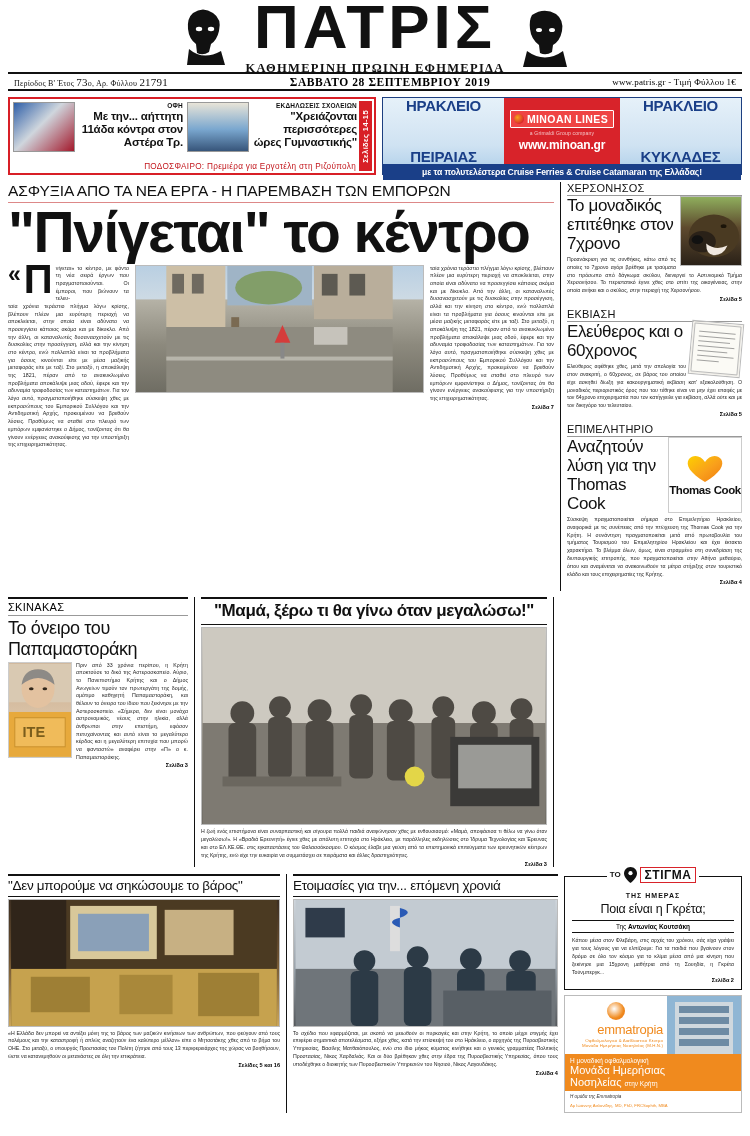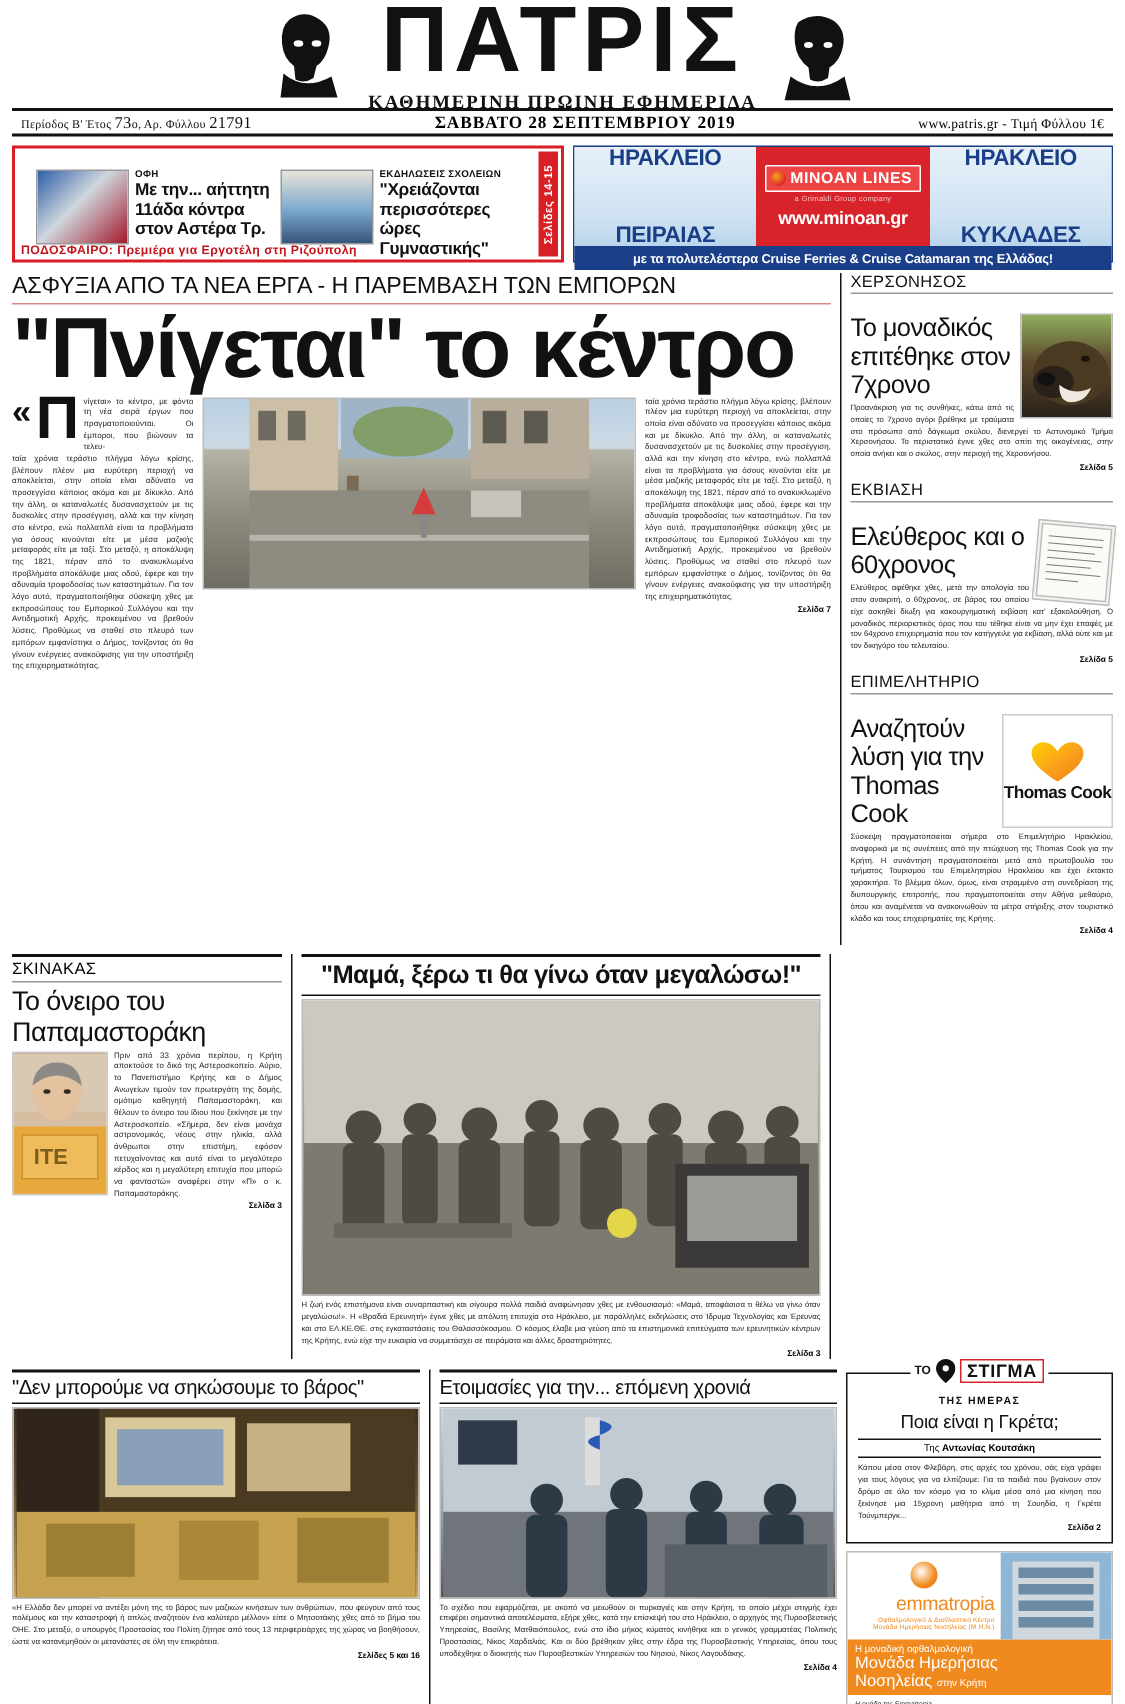--- a/index.html
+++ b/index.html
@@ -69,43 +69,44 @@
     margin: 6px 8px 0 8px;
     display: flex;
     gap: 6px;
     height: 78px;
   }
   .sportbox {
     flex: 0 0 368px;
     border: 2.5px solid #d81f26;
     background: #fff;
     display: flex;
-    padding: 14px;
+    padding: 3px;
     gap: 4px;
     position: relative;
+    text-align: right;
   }
   .sp-col { display: flex; gap: 4px; flex: 1; }
   .sp-thumb {
     width: 62px; height: 50px; flex: 0 0 62px;
     border: 1px solid #999;
     overflow: hidden;
     position: relative;
   }
   .sp-txt { flex: 1; min-width: 0; }
   .sp-kicker {
     font-size: 6.5px; font-weight: 700; color: #111;
     letter-spacing: .2px; line-height: 1.1; margin-bottom: 1px;
   }
   .sp-head {
     font-size: 11.5px; font-weight: 700; color: #111;
     line-height: 1.12; letter-spacing: -.2px;
   }
   .sp-foot {
     position: absolute; left: 4px; right: 18px; bottom: 2px;
-    font-size: 8.2px; font-weight: 700; color: #c2161c;
+    font-size: 8.2px; font-weight: 400; color: #c2161c;
     letter-spacing: .3px;
   }
   .sp-pages {
     position: absolute; right: 2px; top: 2px; bottom: 2px;
     width: 13px; background: #d81f26; color: #fff;
     display: flex; align-items: center; justify-content: center;
   }
   .sp-pages span {
     writing-mode: vertical-rl; transform: rotate(180deg);
     font-size: 7.5px; font-weight: 700; letter-spacing: .4px;
@@ -190,21 +191,21 @@
     flex: 1; height: 128px; overflow: hidden; position: relative;
     border: 1px solid #bbb;
   }
   .lead-right { width: 124px; flex: 0 0 124px; }
   .pagref { font-weight: 700; font-size: 5.6px; text-align: right; display: block; margin-top: 1px;}
 
   
   .rblock { margin-bottom: 6px; }
   .rkicker {
     font-size: 11px; color: #111; letter-spacing: .2px;
-    border-bottom: 1px solid #999; padding-bottom: 1px; margin-bottom: 13px;
+    border-bottom: 1px solid #999; padding-bottom: 1px; margin-bottom: 0;
   }
   .rhead {
     font-size: 17px; color: #111; line-height: 1.12;
     letter-spacing: -.4px;
   }
   .rtxt {
     font-size: 5.2px; line-height: 1.5; text-align: justify;
     color: #222; margin-top: 3px;
   }
   .r-flow { position: relative; }

